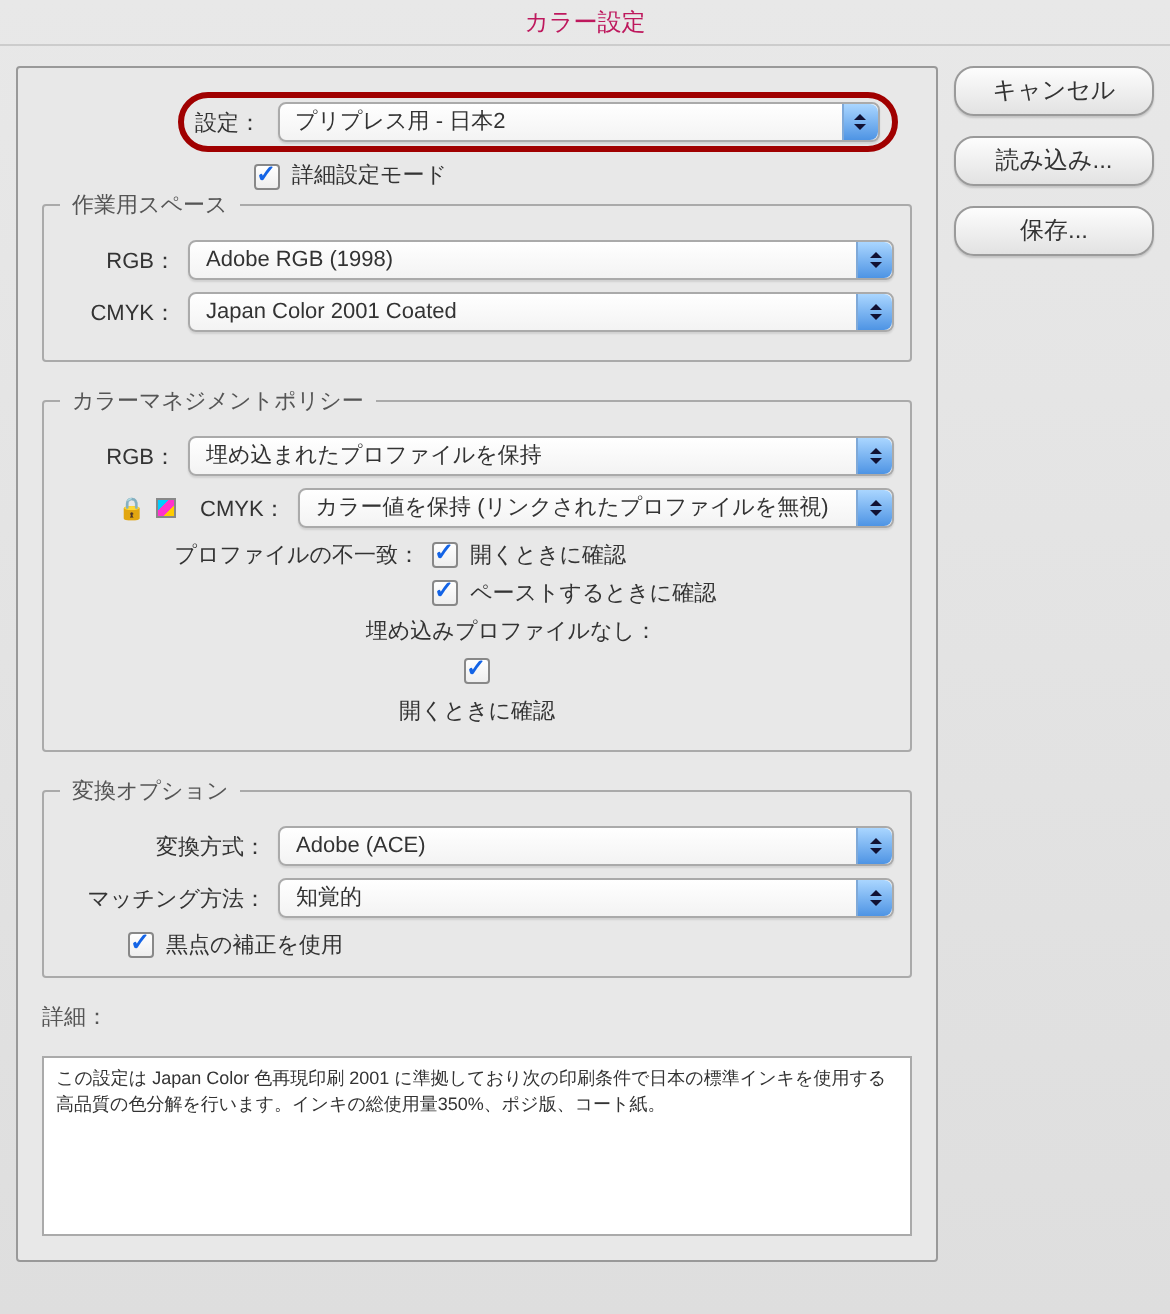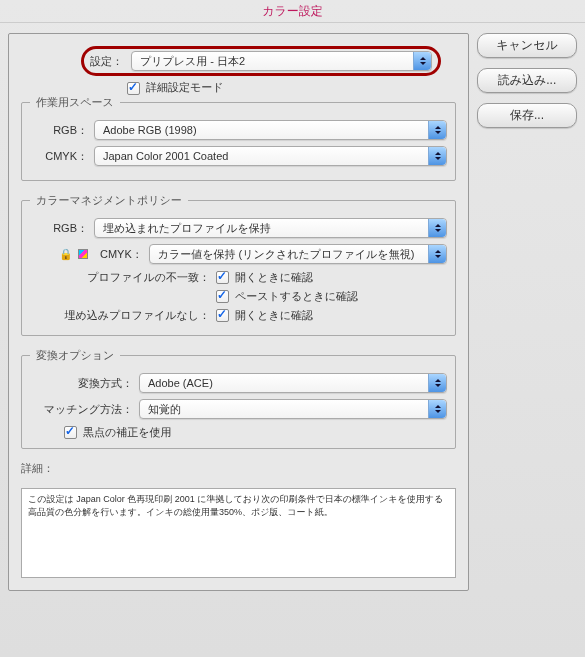--- a/index.html
+++ b/index.html
@@ -31,21 +31,21 @@
       font-size: 12px;
       text-align: center;
       cursor: pointer;
       box-shadow: 0 1px 1px rgba(0,0,0,.15);
     }
     .btn-primary {
       background: linear-gradient(#c6e6ff, #6fb3f0);
       border-color: #3a7ac9;
       color: #000;
     }
-    .settings-row { display:flex; align-items:center; margin-bottom:4px; }
+    .settings-row { display:flex; align-items:center; margin-bottom:4px;justify-content:center; }
 
     .settings-oval {
       border: 3px solid #a00000;
       border-radius: 18px;
       padding: 2px 6px;
       display: flex;
       align-items: center;
       gap: 8px;
       width: 360px;
       margin-left: 60px;
@@ -163,21 +163,21 @@
       <div class="profile-row">
         <span class="plabel">プロファイルの不一致：</span>
         <input type="checkbox" class="checkbox-gl" checked="" style="">
         <span>開くときに確認</span>
       </div>
       <div class="profile-row">
         <span class="plabel"></span>
         <input type="checkbox" class="checkbox-gl" checked="" style="">
         <span>ペーストするときに確認</span>
       </div>
-      <div class="profile-row" style="margin-top:4px;">
+      <div class="profile-row" style="margin-top:4px;flex-direction:column;">
         <span class="plabel">埋め込みプロファイルなし：</span>
         <input type="checkbox" class="checkbox-gl" checked="" style="">
         <span>開くときに確認</span>
       </div>
     </fieldset>
 
     <fieldset>
       <legend>変換オプション</legend>
       <div class="form-line">
         <span class="form-label-wide">変換方式：</span>

